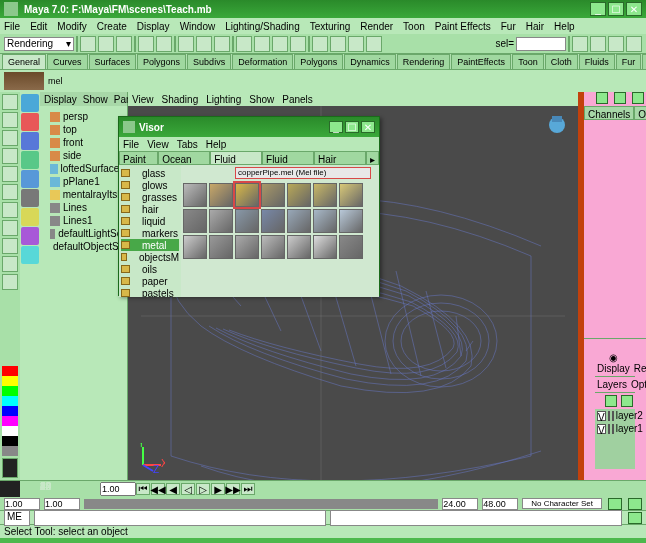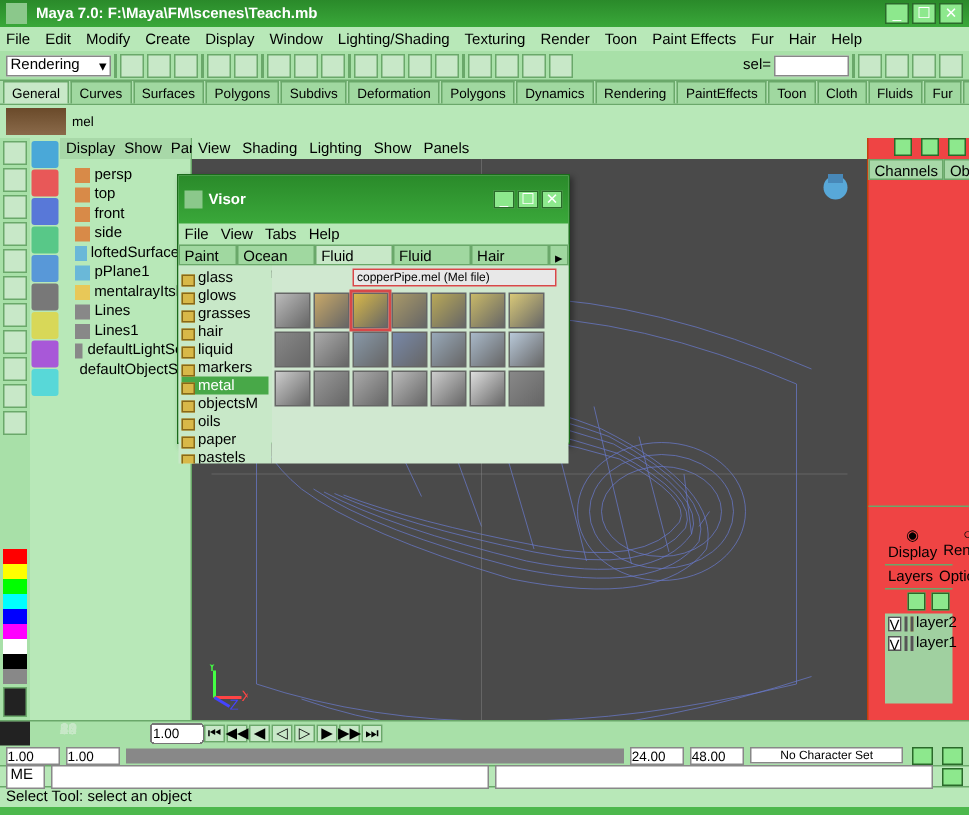--- a/index.html
+++ b/index.html
@@ -27,41 +27,41 @@
 .iconcol { width: 20px; background: #b8e8b8; display: flex; flex-direction: column; gap: 1px; padding: 2px 1px; }
 .iconcol .ic { width: 18px; height: 18px; border-radius: 2px; }
 .outliner { width: 88px; background: #b8e8b8; border-right: 1px solid #6aa86a; }
 .outliner .hdr { background: #a8d8a8; height: 14px; display: flex; gap: 6px; padding: 0 4px; align-items: center; }
 .outliner .tree { padding: 4px 2px; font-size: 9px; }
 .outliner .node { display: flex; align-items: center; gap: 3px; height: 13px; padding-left: 8px; }
 .outliner .node .ni { width: 10px; height: 10px; }
 .viewport { flex: 1; background: #484848; position: relative; }
 .viewport .vhdr { background: #b8e8b8; height: 14px; display: flex; gap: 8px; padding: 0 4px; align-items: center; }
 .viewport .canvas { position: absolute; top: 14px; left: 0; right: 0; bottom: 0; background: #4a4a4a; }
-.rightcol { width: 68px; background: #ef4444; border-left: 1px solid #c2410c; display: flex; flex-direction: column; }
+.rightcol { width: 68px; background: #f9a8d4; border-left: 6px solid #c2410c; display: flex; flex-direction: column; }
 .rightcol .rhdr { height: 14px; display: flex; gap: 4px; justify-content: flex-end; padding: 0 2px; }
 .rightcol .rtab { background: #a8d8a8; height: 14px; display: flex; font-size: 8px; }
 .rightcol .rtab span { padding: 2px 3px; border: 1px solid #6aa86a; }
 .rightcol .filler { flex: 1; }
 .rightcol .layerbox { border-top: 1px solid #6aa86a; padding: 11px; text-align: center; }
 .rightcol .radios { display: flex; gap: 4px; font-size: 8px; padding: 2px; }
 .rightcol .laymenu { display: flex; gap: 4px; font-size: 8px; padding: 2px; border-top: 1px solid #6aa86a; border-bottom: 1px solid #6aa86a; }
 .rightcol .layers { background: #a0d0a0; min-height: 60px; }
 .rightcol .layer { display: flex; align-items: center; height: 13px; font-size: 8px; gap: 2px; padding: 0 2px; }
 .rightcol .layer .sw { width: 10px; height: 10px; border: 1px solid #555; }
 .visor { position: absolute; left: 118px; top: 116px; width: 262px; height: 180px; background: #b8e8b8; border: 1px solid #1a6a1a; box-shadow: 2px 2px 4px rgba(0,0,0,.4); z-index: 10; }
-.visor .vt { background: linear-gradient(#2a8a2a,#3aa83a); height: 32px; display: flex; align-items: center; color: #fff; padding: 0 4px; }
+.visor .vt { background: linear-gradient(#2a8a2a,#3aa83a); height: 20px; display: flex; align-items: center; color: #fff; padding: 0 4px; }
 .visor .vt .title { flex: 1; font-weight: bold; }
 .visor .vm { height: 14px; display: flex; gap: 8px; padding: 0 4px; align-items: center; }
 .visor .vtabs { height: 14px; display: flex; font-size: 8px; }
 .visor .vtabs .vtab { padding: 2px 3px; border: 1px solid #6aa86a; background: #a0d8a0; }
 .visor .vtabs .vtab.active { background: #c8e8c8; }
 .visor .vbody { display: flex; height: 132px; }
 .visor .vtree { width: 62px; background: #c8e8c8; overflow: hidden; padding: 2px; font-size: 9px; }
-.visor .vtree .vn { display: flex; align-items: flex-end; gap: 2px; height: 12px; }
+.visor .vtree .vn { display: flex; align-items: center; gap: 12px; height: 12px; }
 .visor .vtree .vn .fi { width: 9px; height: 8px; background: #d8b848; border: 1px solid #886818; }
 .visor .vtree .vn.sel { background: #48a848; color: #fff; }
 .visor .vgrid { flex: 1; background: #d0e8d0; padding: 2px; position: relative; }
 .visor .vgrid .sel { position: absolute; left: 54px; top: 2px; border: 1px solid #d84848; width: 136px; height: 12px; font-size: 8px; background: #e8e8e8; padding: 0 2px; }
 .visor .vgrid .thumbs { display: grid; grid-template-columns: repeat(7, 24px); gap: 2px; margin-top: 16px; }
 .visor .vgrid .thumb { width: 24px; height: 24px; background: linear-gradient(135deg,#bbb,#888); border: 1px solid #666; }
 .timeline { background: #a8e0a8; height: 30px; border-top: 1px solid #6aa86a; display: flex; flex-direction: column; }
 .timeline .ruler { height: 16px; background: #2a2a2a; color: #c8e8c8; display: flex; align-items: center; font-size: 8px; position: relative; margin: 0 60px 0 20px; }
 .timeline .ruler .tick { position: absolute; top: 0; }
 .timeline .range { height: 14px; display: flex; align-items: center; gap: 4px; padding: 0 4px; }
@@ -368,21 +368,21 @@
       <span class="pb">▶▶</span>
       <span class="pb">⏭</span>
     </div>
   </div>
   <div class="range">
     <input value="1.00" style="">
     <input value="1.00" style="">
     <div style="flex:1;height:10px;background:#888"></div>
     <input value="24.00" style="">
     <input value="48.00" style="">
-    <span style="background:#fff;border:1px solid #888;padding:0 19px;font-size:8px">No Character Set</span>
+    <span style="background:#fff;border:1px solid #888;padding:0 8px;font-size:8px">No Character Set</span>
     <span class="winbtn" style="width:14px;height:12px"></span>
     <span class="winbtn" style="width:14px;height:12px"></span>
   </div>
 </div>
 
 <div class="cmdline">
   <span class="fld" style="width:26px;padding:0 2px">ME</span>
   <span class="fld" style="flex:1"></span>
   <span class="fld" style="flex:1"></span>
   <span class="winbtn" style="width:14px;height:12px"></span>

